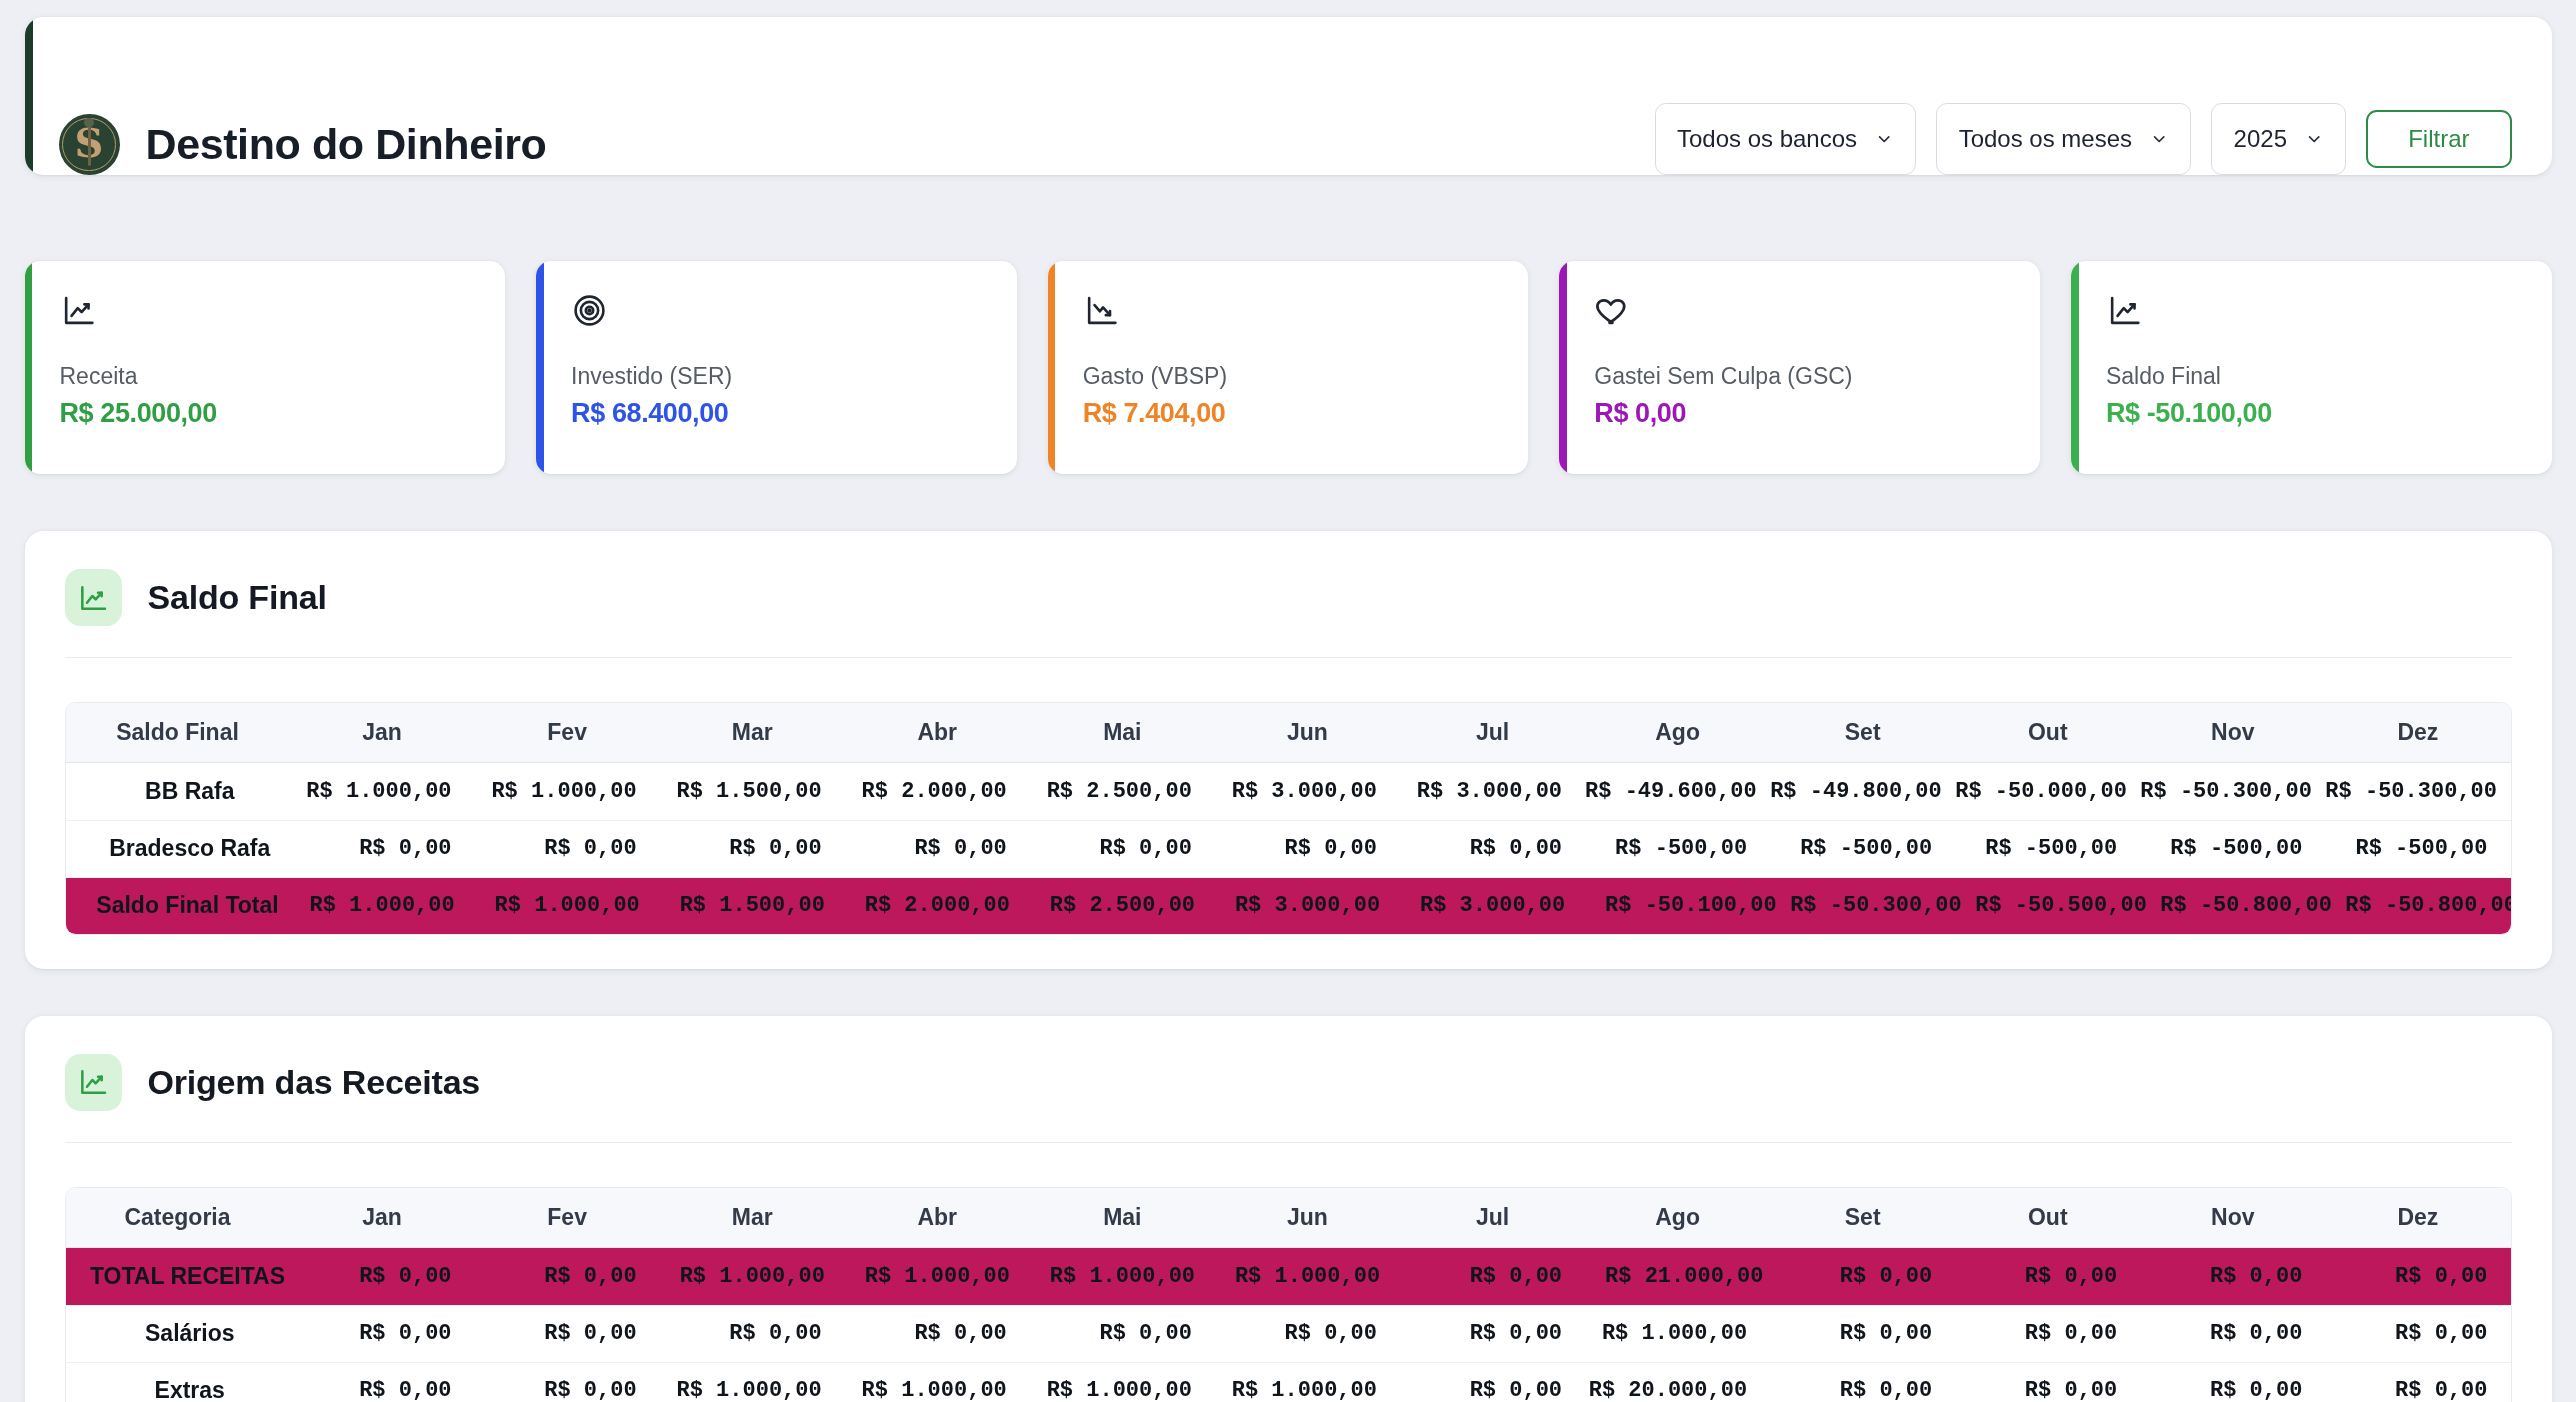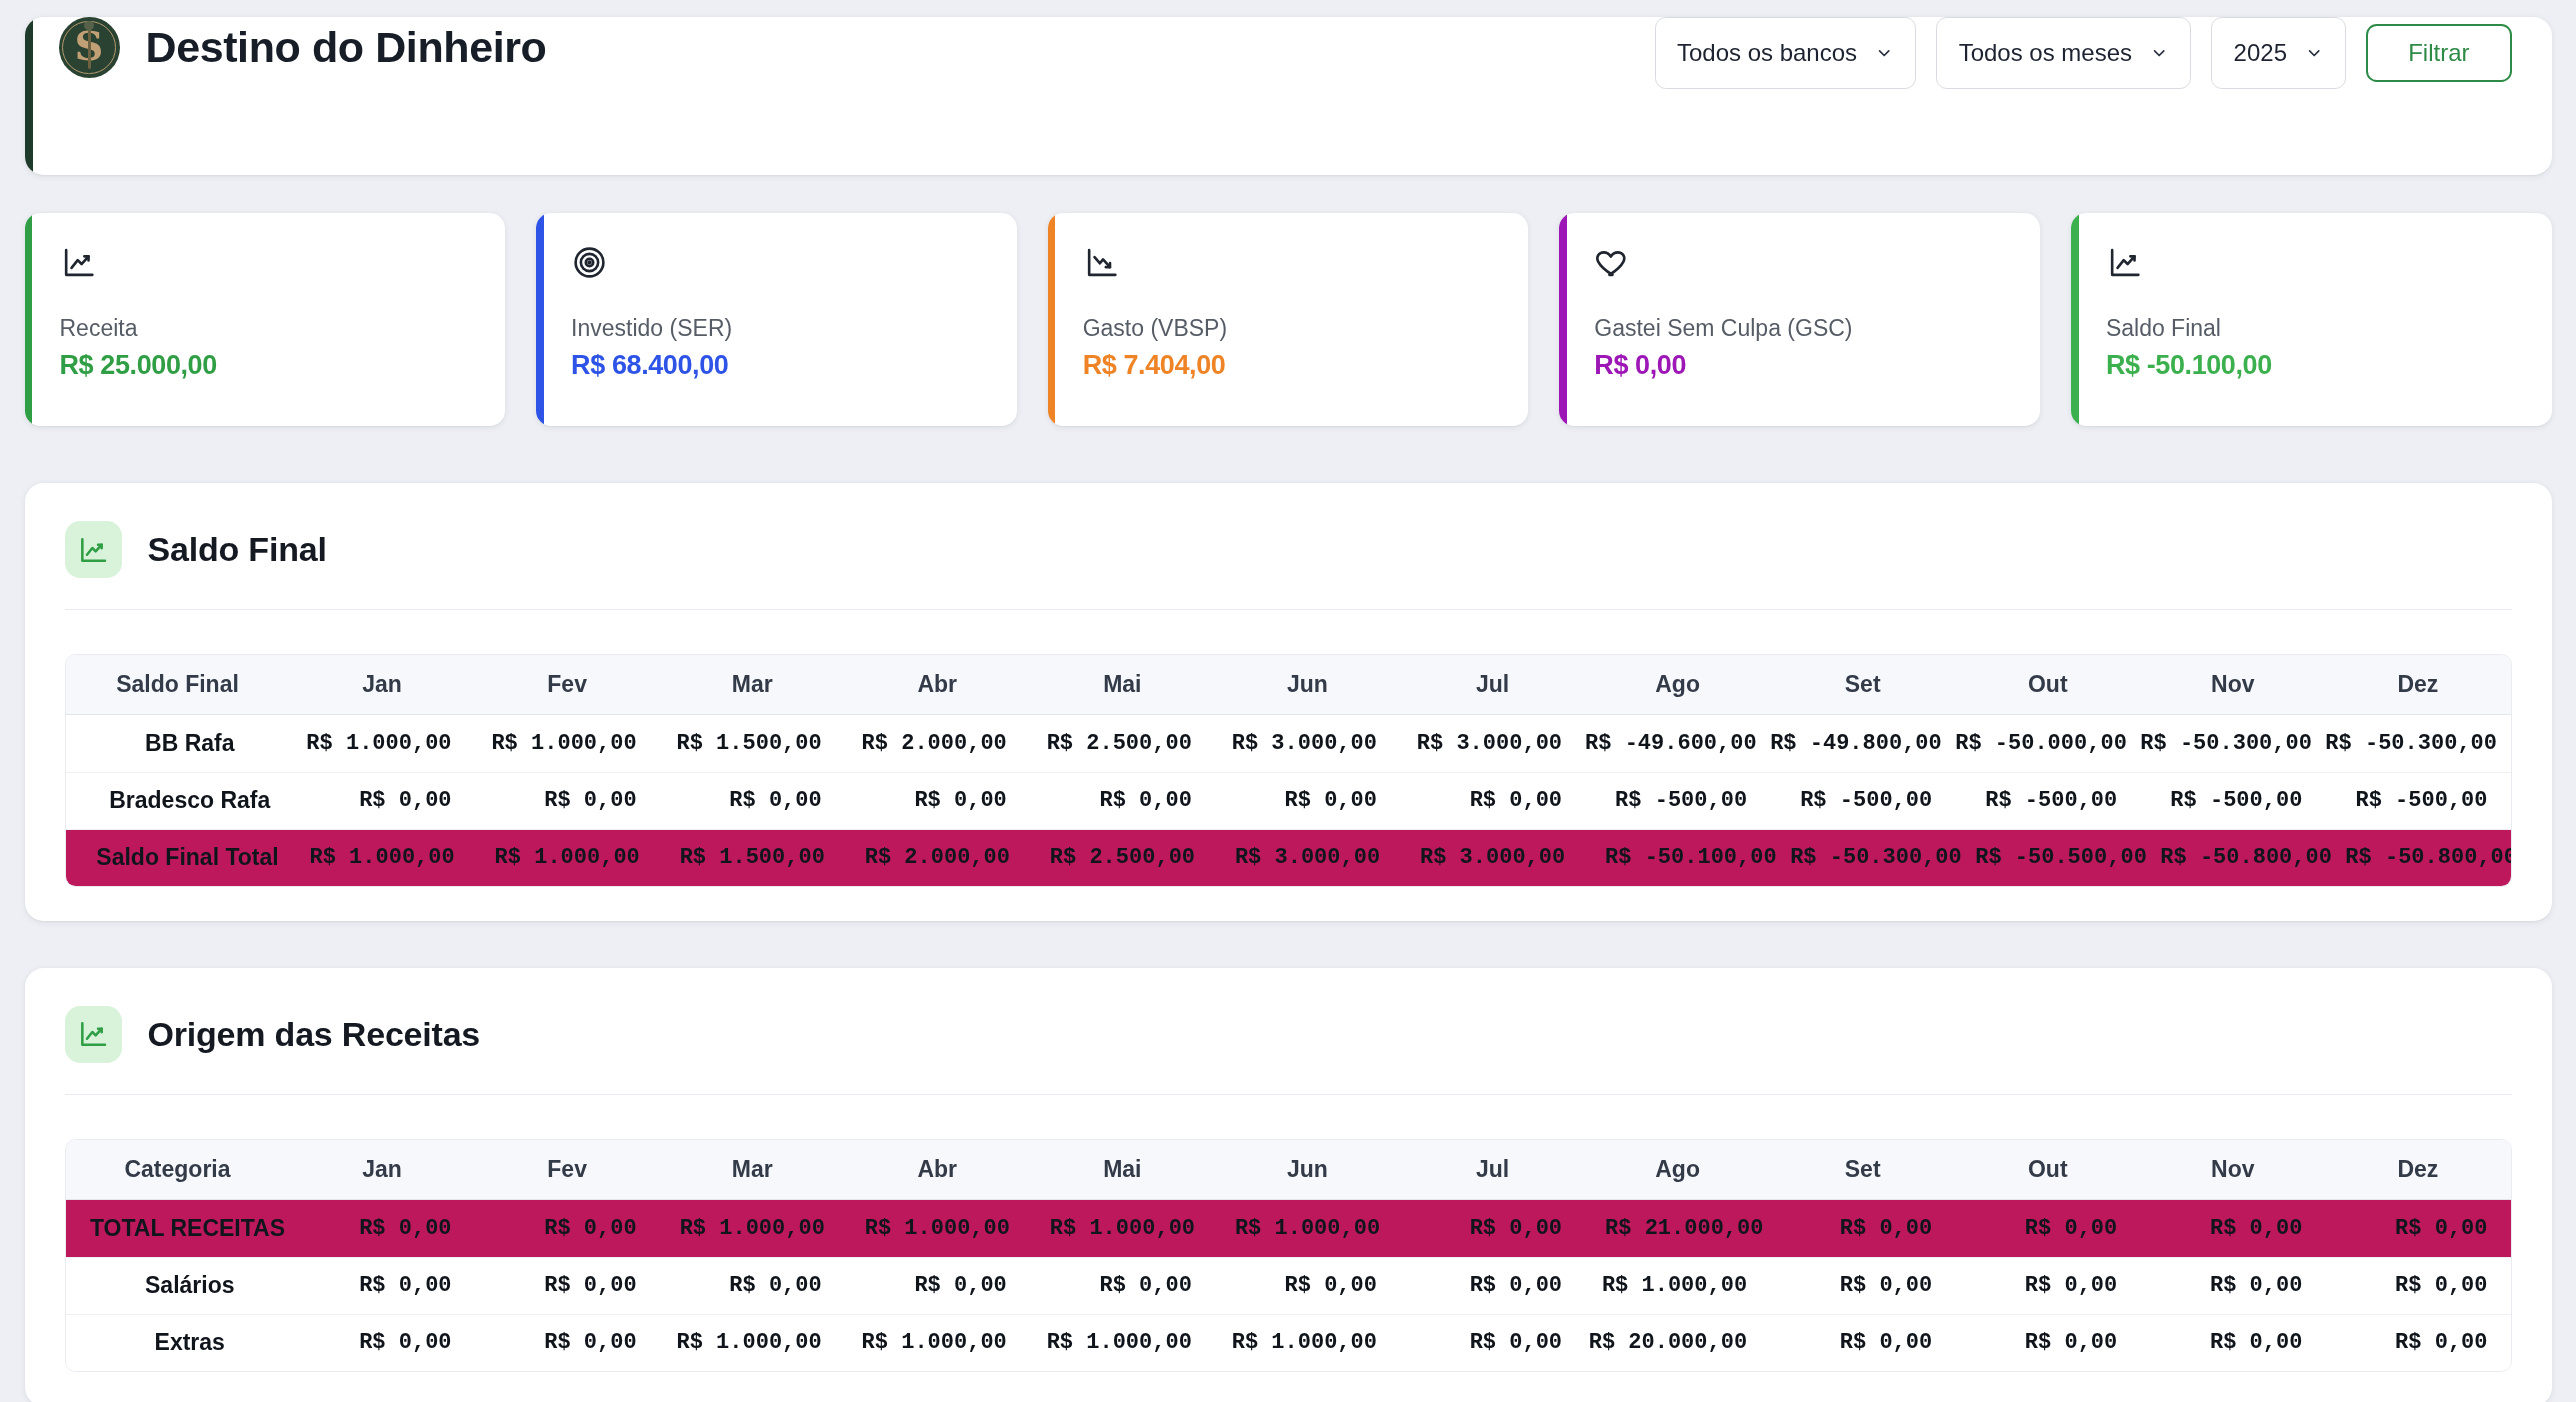--- a/index.html
+++ b/index.html
@@ -8,21 +8,21 @@
     background:#edeff4;
     font-family:"Liberation Sans", sans-serif;
     padding:17px 24.5px;
     color:#14181f;
   }
   .shadow { box-shadow:0 1.5px 6.1px rgba(30,40,60,.07), 0 0.8px 1.5px rgba(30,40,60,.05); }
 
   
   .header-card{
     background:#fff; border-radius:18.4px; height:158px;
-    display:flex; align-items:flex-start; justify-content:space-between;
+    display:flex; align-items:flex-end; justify-content:space-between;
     padding:0 40px 0 34px; position:relative; overflow:hidden;
   }
   .header-card::before{
     content:""; position:absolute; left:0; top:0; bottom:0; width:8.4px;
     background:#1e3a2b;
   }
   .header-left{ display:flex; align-items:center; gap:26px; }
   .logo{
     width:61px; height:61px; border-radius:50%; background:#2a4231;
     position:relative; flex:0 0 auto;
@@ -58,20 +58,21 @@
     height:58px; background:#fff; border-radius:10.7px; padding:4px 40px;
     font-size:24px; font-weight:500; display:flex; align-items:center;
     cursor:pointer; border:2.3px solid currentColor;
   }
 
   
   .stats{ display:grid; grid-template-columns:repeat(5,1fr); gap:31px; margin-top:38px; }
   .stat-card{
     background:#fff; border-radius:15.3px; height:213px; position:relative; overflow:hidden;
     padding:31px 32px 0 35px;
+    margin-top:48px;
   }
   .stat-card::before{
     content:""; position:absolute; left:0; top:0; bottom:0; width:7.7px;
     background:var(--accent,#888);
   }
   .stat-icon{ width:37px; height:37px; color:#20262f; }
   .stat-icon svg{ width:100%; height:100%; }
   .stat-label{ margin-top:34px; font-size:23px; color:#565c66; }
   .stat-value{ margin-top:7.7px; font-size:27px; font-weight:800; letter-spacing:-0.4px; color:var(--accent,#111); }
 

